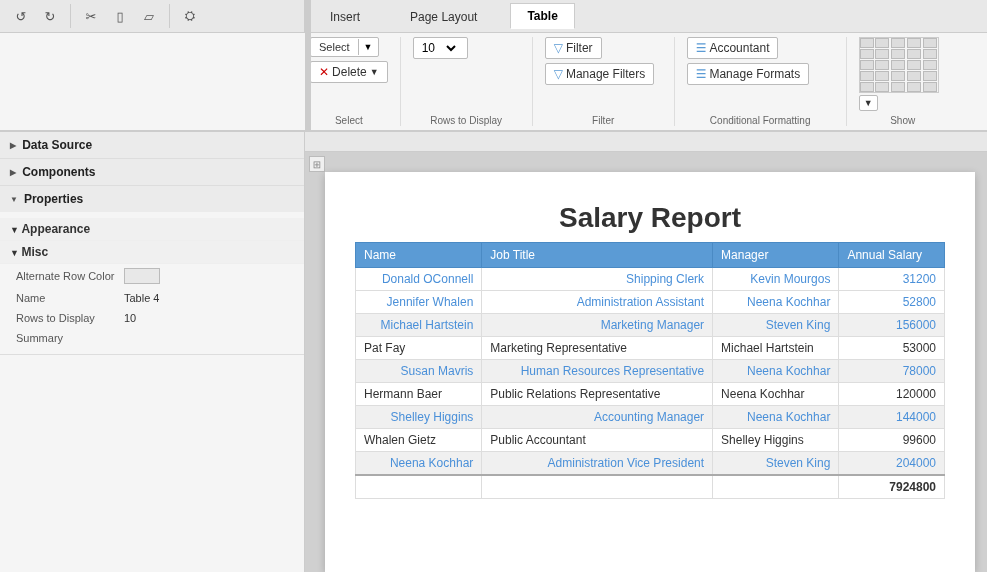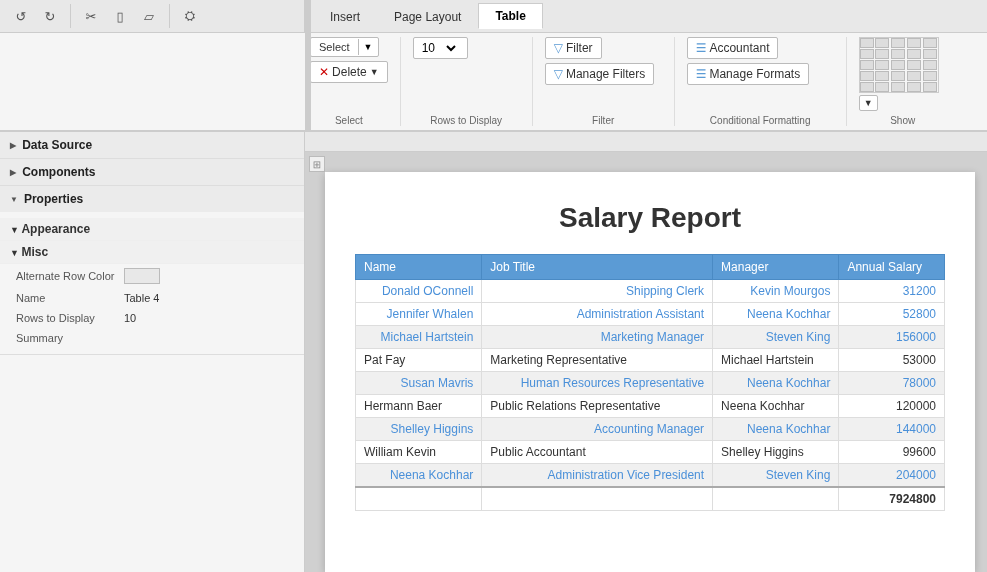--- a/index.html
+++ b/index.html
@@ -40,21 +40,21 @@
     .color-swatch { width: 36px; height: 16px; background: #e8e8e8; border: 1px solid #bbb; display: inline-block; }
     .panel-subsection { padding: 4px 10px; font-size: 11px; color: #333; font-weight: bold; border-bottom: 1px solid #eee; background: #f0f0f0; }
 
     
     .canvas-area { flex: 1; background: #d0d0d0; overflow: auto; position: relative; }
     .ruler { background: #e8e8e8; border-bottom: 1px solid #ccc; height: 20px; display: flex; align-items: center; padding-left: 14px; overflow: hidden; }
 
     .canvas-content { padding: 20px; position: relative; }
     .page { background: white; width: 650px; min-height: 400px; margin: 0 auto; box-shadow: 0 2px 8px rgba(0,0,0,0.2); padding: 30px; position: relative; }
 
-    .report-title { text-align: center; font-size: 28px; font-weight: bold; color: #333; margin-bottom: 20px; }
+    .report-title { text-align: center; font-size: 28px; font-weight: bold; color: #333; margin-bottom: 8px; }
 
     
     .report-table { width: 100%; border-collapse: collapse; font-size: 11px; }
     .report-table th { background: #5b9bd5; color: white; padding: 5px 8px; text-align: left; border: 1px solid #4a8ac4; font-weight: normal; }
     .report-table th.right { text-align: left; }
     .report-table tr.alt-row { background: #f0f0f0; }
     .report-table tr.linked-row td { color: #4a90d9; text-align: right; }
     .report-table td { padding: 4px 8px; border: 1px solid #ddd; color: #333; }
     .report-table td.right { text-align: right; }
     .report-table tr.summary-row td { border-top: 2px solid #aaa; font-weight: bold; }
@@ -71,21 +71,21 @@
       <div class="toolbar-icon-btn">↺</div>
       <div class="toolbar-icon-btn">↻</div>
       <div class="toolbar-sep"></div>
       <div class="toolbar-icon-btn">✂</div>
       <div class="toolbar-icon-btn">▯</div>
       <div class="toolbar-icon-btn">▱</div>
       <div class="toolbar-sep"></div>
       <div class="toolbar-icon-btn">⛭</div>
     </div>
 
-    <div style="display:flex; align-items:flex-end; padding: 0 12px 0 8px; gap:0; flex:1;">
+    <div style="display:flex; align-items:flex-end; padding: 0 12px 0 8px; gap:16px; flex:1;">
       <div class="toolbar-tab">Insert</div>
       <div class="toolbar-tab">Page Layout</div>
       <div class="toolbar-tab active">Table</div>
     </div>
   </div>
 
   <div class="toolbar-ribbon" style="padding-left: 310px;">
 
     <div class="ribbon-group">
       <div class="ribbon-group-content">
@@ -319,21 +319,21 @@
                   <td>Neena Kochhar</td>
                   <td class="right">120000</td>
                 </tr>
                 <tr class="alt-row linked-row">
                   <td>Shelley Higgins</td>
                   <td>Accounting Manager</td>
                   <td>Neena Kochhar</td>
                   <td class="right">144000</td>
                 </tr>
                 <tr>
-                  <td>William Kevin</td>
+                  <td>Whalen Gietz</td>
                   <td>Public Accountant</td>
                   <td>Shelley Higgins</td>
                   <td class="right">99600</td>
                 </tr>
                 <tr class="alt-row linked-row">
                   <td>Neena Kochhar</td>
                   <td>Administration Vice President</td>
                   <td>Steven King</td>
                   <td class="right">204000</td>
                 </tr>

